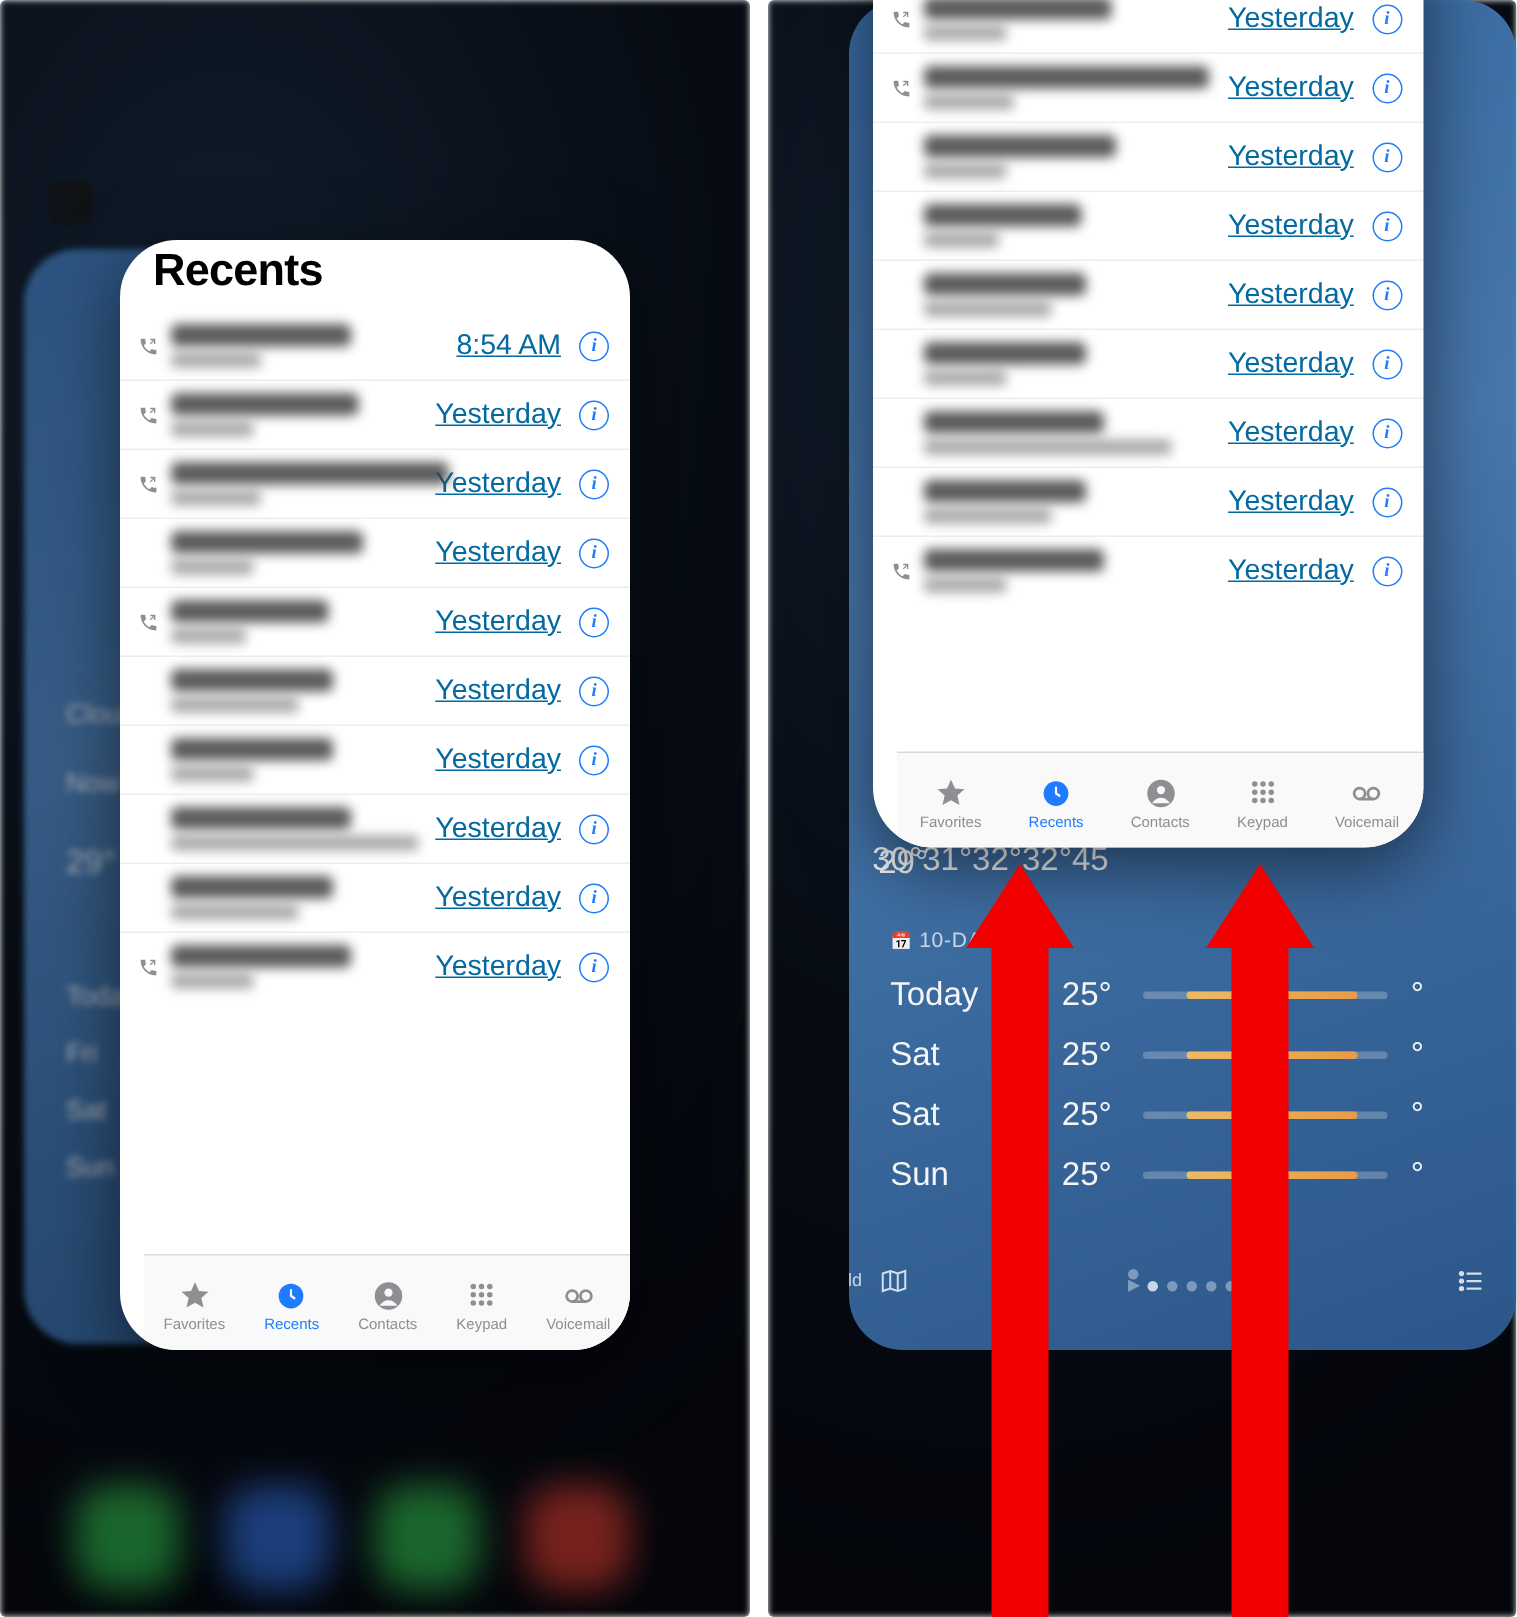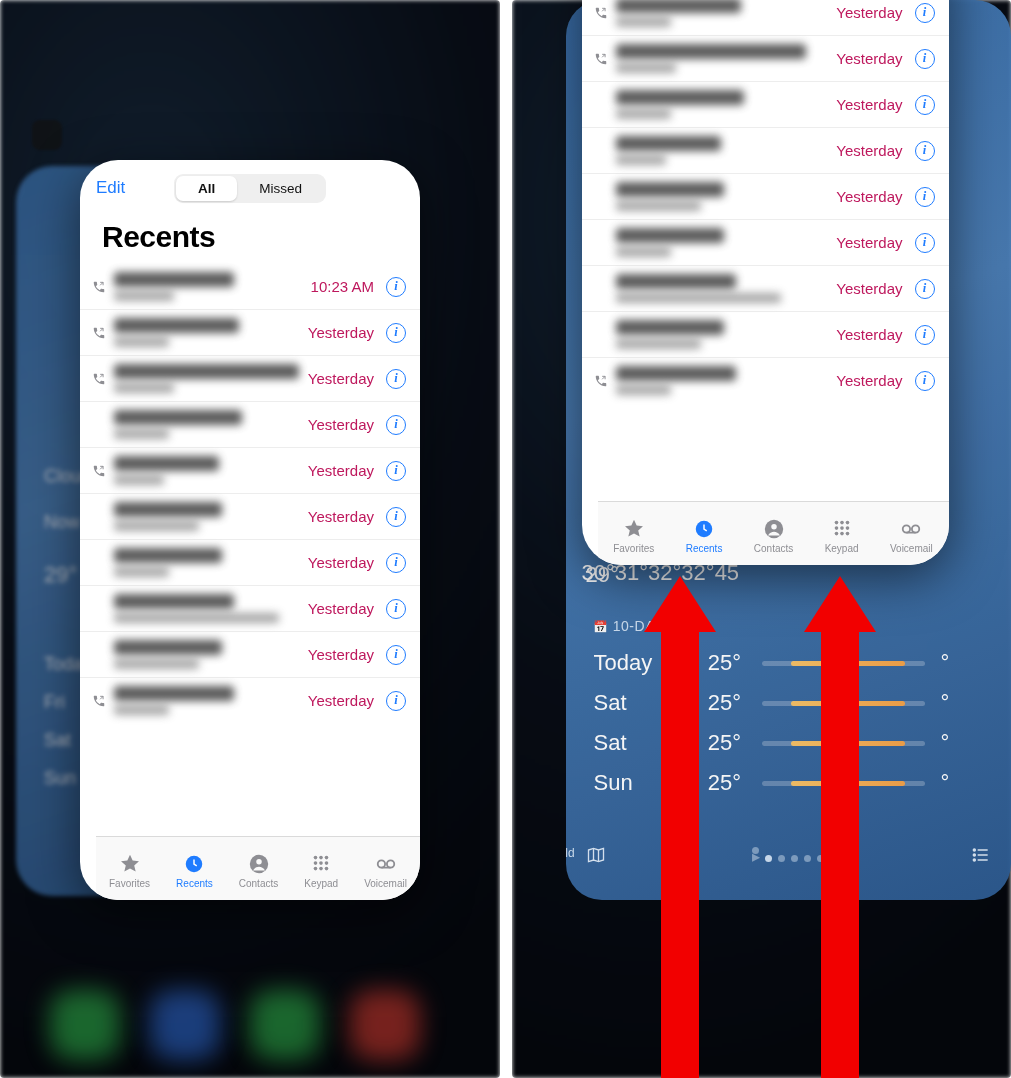--- a/index.html
+++ b/index.html
@@ -59,21 +59,21 @@
   .seg .active{background:#fff;box-shadow:0 1px 2px rgba(0,0,0,.15);font-weight:600;}
   .h1{font-size:30px;font-weight:800;padding:4px 22px 10px;letter-spacing:-.5px;}
   .list{}
   .row{display:flex;align-items:center;padding:8px 14px 8px 10px;border-top:1px solid rgba(0,0,0,.07);gap:6px;position:relative;}
   .row:first-child{border-top:none;}
   .callic{width:18px;display:flex;justify-content:center;color:#8e8e93;}
   .callic svg{width:14px;height:14px;}
   .who{flex:1;min-width:0;}
   .blurname{height:15px;border-radius:4px;background:#3d3d3d;filter:blur(4px);opacity:.85;margin-bottom:4px;}
   .blursub{height:10px;border-radius:3px;background:#6d6d6d;filter:blur(4px);opacity:.6;}
-  .tm{font-size:15px;color:#be185d;margin-right:6px;white-space:nowrap;}
+  .tm{font-size:19px;color:#0369a1;margin-right:6px;white-space:nowrap;text-decoration:underline;}
   .info{width:20px;height:20px;border:1.6px solid #1f7cff;border-radius:50%;color:#1f7cff;font-size:12.5px;font-weight:700;display:flex;align-items:center;justify-content:center;font-family:Georgia,serif;font-style:italic;}
   
   .tabbar{position:absolute;left:16px;right:0;bottom:0;height:64px;border-top:1px solid rgba(0,0,0,.12);background:#f9f9f9;display:flex;justify-content:space-around;align-items:center;padding-top:4px;}
   .tab{display:flex;flex-direction:column;align-items:center;gap:3px;color:#8e8e93;font-size:10px;}
   .tab.on{color:#1f7cff;}
   .tab .ic{height:22px;display:flex;align-items:center;justify-content:center;}
   .tab svg{width:22px;height:22px;}
   
   .arrow{position:absolute;width:60px;pointer-events:none;}
   .arrow .head{width:0;height:0;border-left:36px solid transparent;border-right:36px solid transparent;border-bottom:56px solid #f20000;margin-left:-6px;}
@@ -97,42 +97,35 @@
       <span class="ln" style="top:346px;">Now</span>
       <span class="ln" style="top:396px;font-size:22px;">29°</span>
       <span class="ln" style="top:488px;">Toda</span>
       <span class="ln" style="top:526px;">Fri</span>
       <span class="ln" style="top:564px;">Sat</span>
       <span class="ln" style="top:602px;">Sun</span>
     </div>
 
 
     <div class="card cardL">
-      <div class="topbar">
-        <span class="editbtn">Edit</span>
-        <div class="seg">
-          <div class="active">All</div>
-          <div>Missed</div>
-        </div>
-      </div>
       <div class="h1">Recents</div>
       <div class="list" id="list-left">
           <div class="row">
             <span class="callic">
               <svg viewBox="0 0 24 24" fill="currentColor">
                 <path d="M6.6 10.8c1.4 2.8 3.8 5.1 6.6 6.6l2.2-2.2c.3-.3.7-.4 1-.2 1.1.4 2.3.6 3.6.6.6 0 1 .4 1 1V20c0 .6-.4 1-1 1C10.6 21 3 13.4 3 4c0-.6.4-1 1-1h3.4c.6 0 1 .4 1 1 0 1.3.2 2.5.6 3.6.1.4 0 .8-.2 1l-2.2 2.2z"></path>
                 <path d="M14 4l5 0 0 5" stroke="currentColor" stroke-width="1.6" fill="none"></path>
                 <path d="M19 4l-5 5" stroke="currentColor" stroke-width="1.6"></path>
               </svg>
             </span>
             <div class="who">
               <div class="blurname" style="width:120px"></div>
               <div class="blursub" style="width:60px"></div>
             </div>
-            <span class="tm">10:23 AM</span>
+            <span class="tm">8:54 AM</span>
             <span class="info">i</span>
           </div>
           <div class="row">
             <span class="callic">
               <svg viewBox="0 0 24 24" fill="currentColor">
                 <path d="M6.6 10.8c1.4 2.8 3.8 5.1 6.6 6.6l2.2-2.2c.3-.3.7-.4 1-.2 1.1.4 2.3.6 3.6.6.6 0 1 .4 1 1V20c0 .6-.4 1-1 1C10.6 21 3 13.4 3 4c0-.6.4-1 1-1h3.4c.6 0 1 .4 1 1 0 1.3.2 2.5.6 3.6.1.4 0 .8-.2 1l-2.2 2.2z"></path>
                 <path d="M14 4l5 0 0 5" stroke="currentColor" stroke-width="1.6" fill="none"></path>
                 <path d="M19 4l-5 5" stroke="currentColor" stroke-width="1.6"></path>
               </svg>
             </span>

